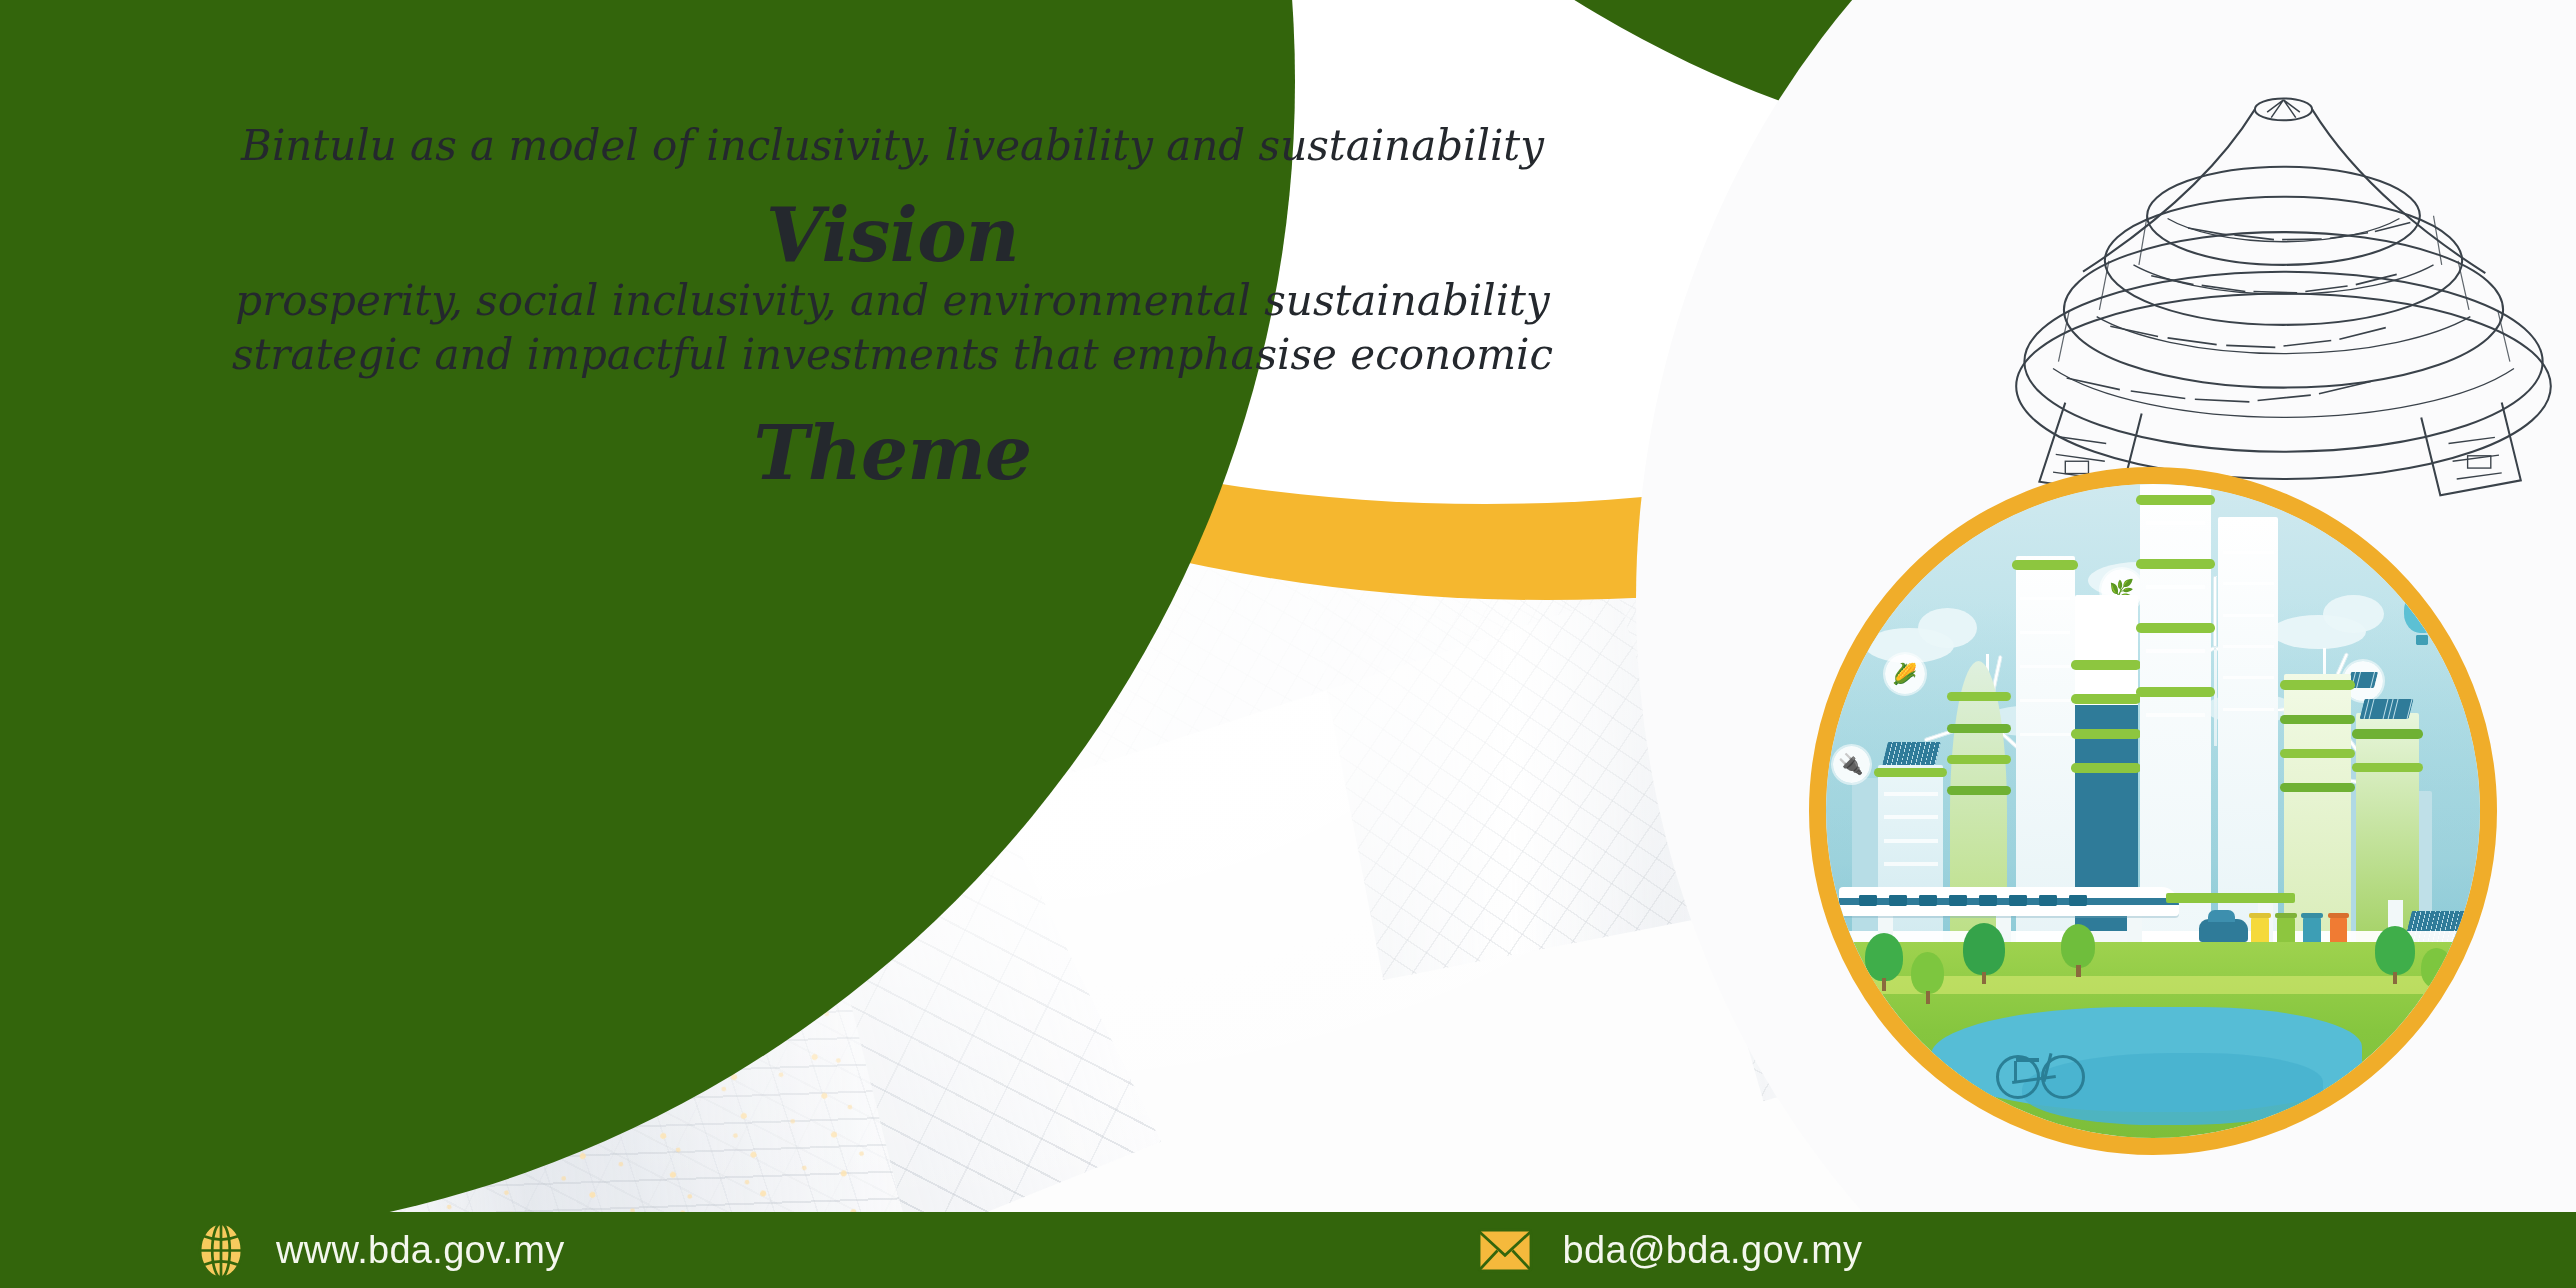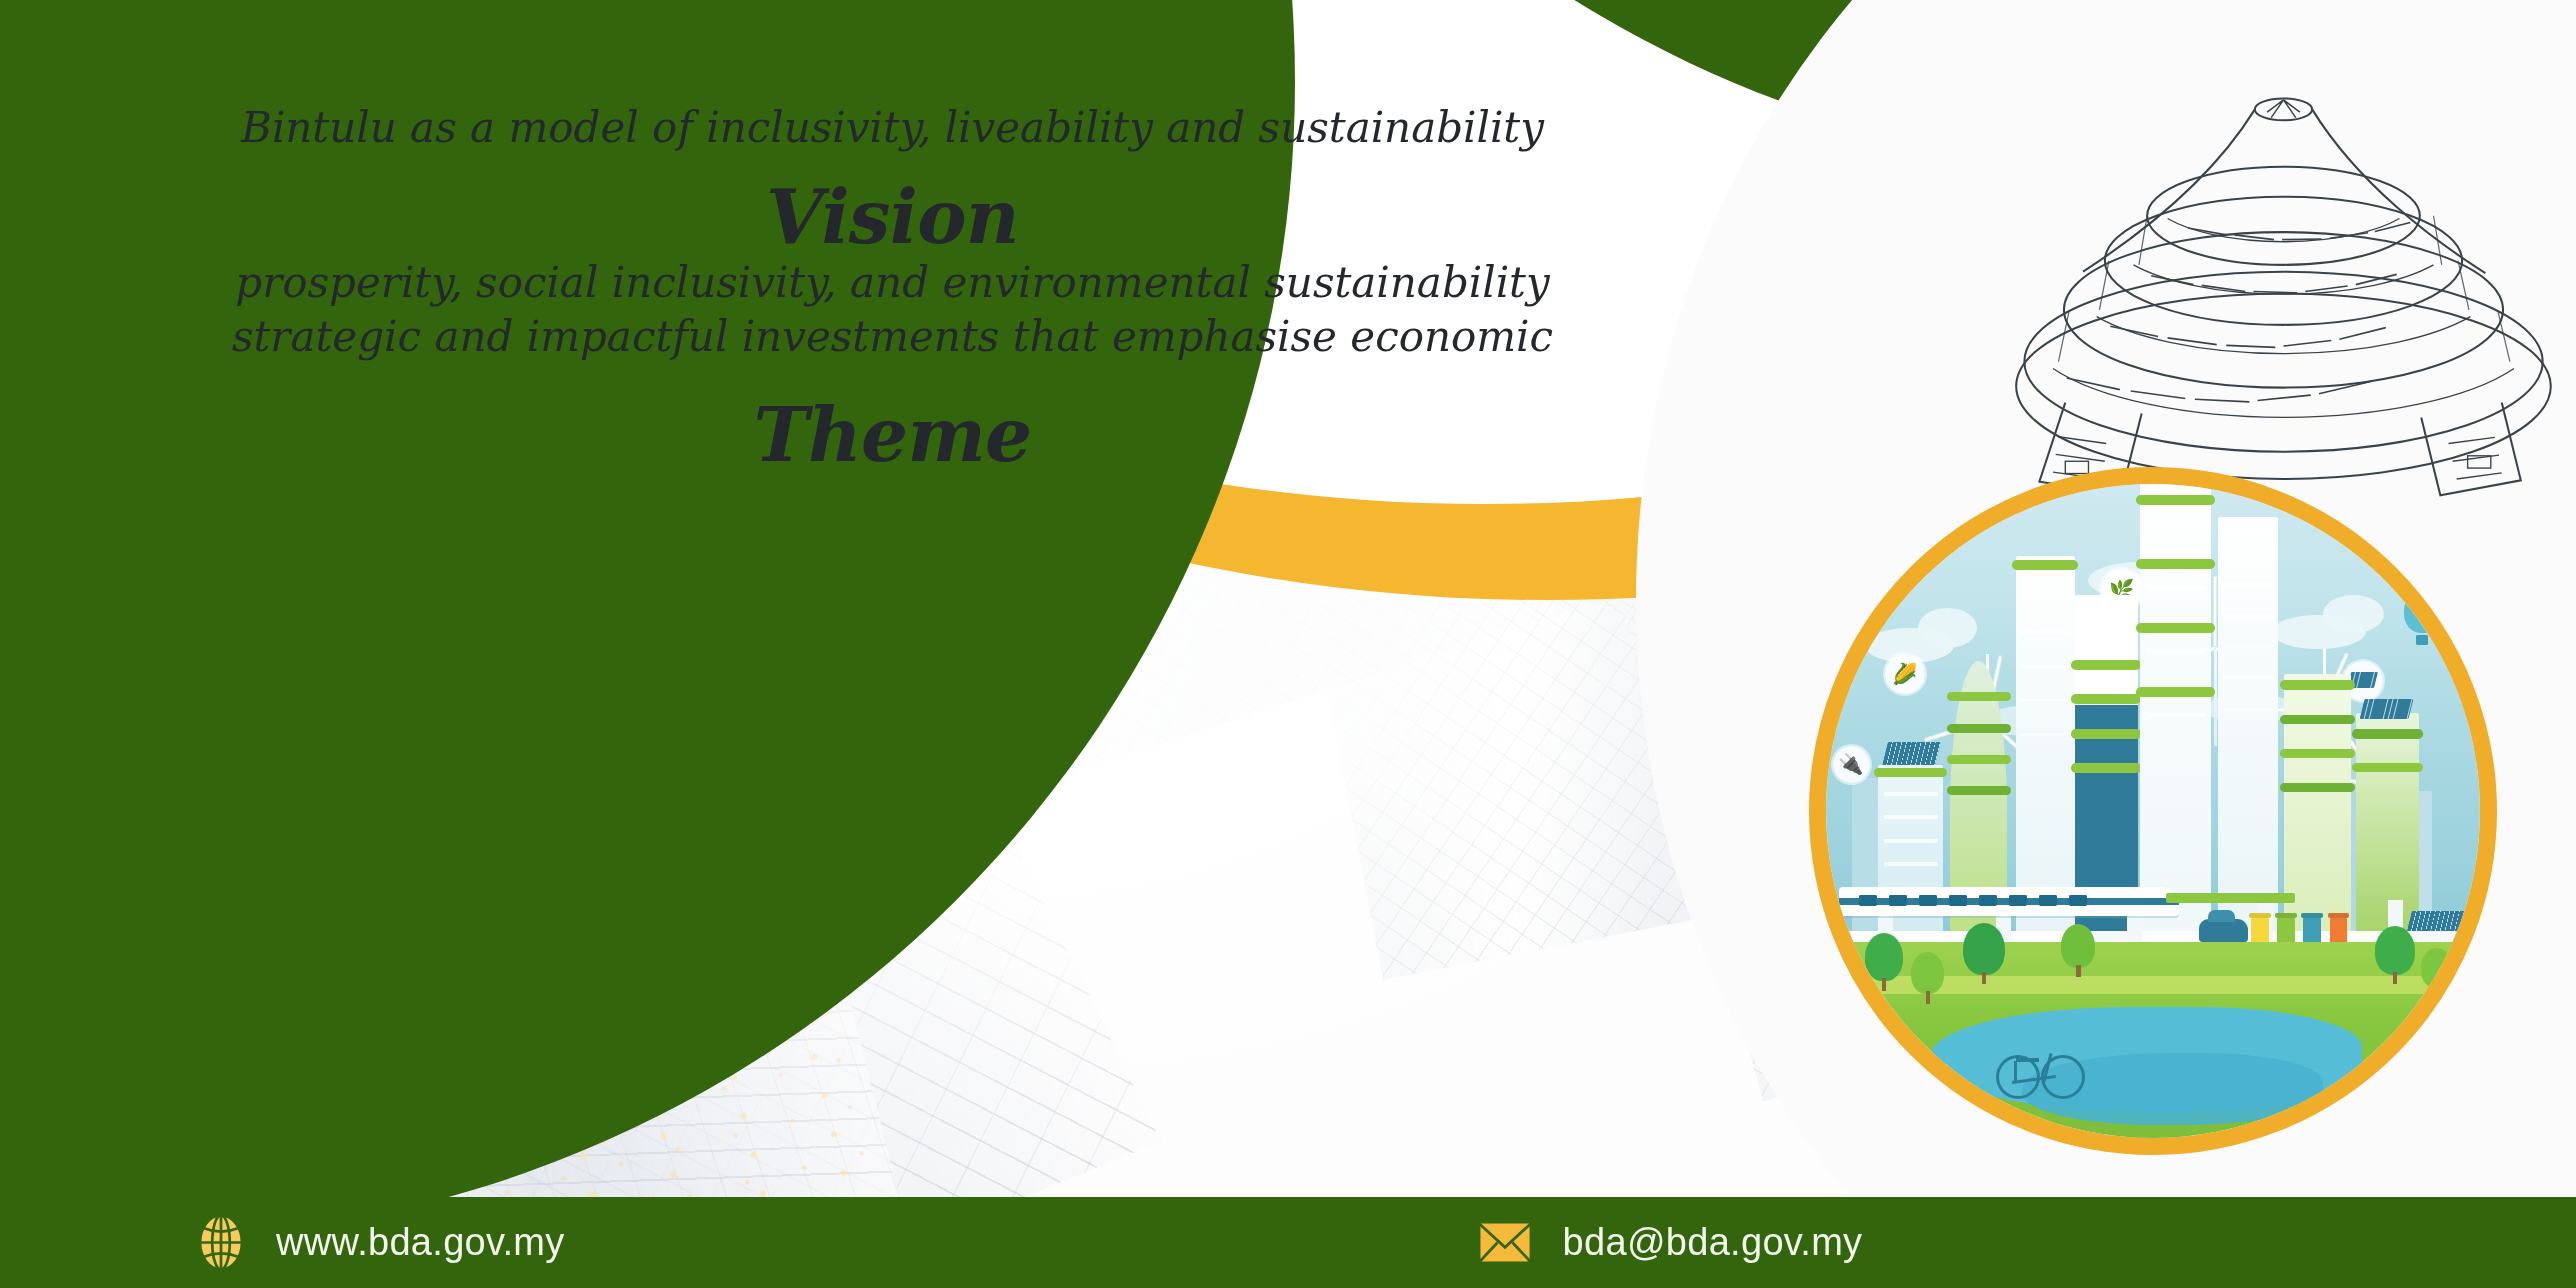--- a/index.html
+++ b/index.html
@@ -214,29 +214,29 @@
   }
   .script-p{
     font-family:"DejaVu Serif",serif;
     font-style:italic;font-weight:400;
     font-size:42px;line-height:1.30;
     color:#24282d;
     text-align:center;
     margin:0;
     white-space:nowrap;
   }
-  .sp-vision{margin-top:7px;}
+  .sp-vision{margin-top:25px;}
   .sec-mision{margin-top:23px;}
   .sec-theme{margin-top:32px;}
   .sp-mision{margin-top:6.8px;line-height:1.34;}
   .sp-theme{margin-top:8.2px;}
 
   
   .footer{
-    position:absolute;left:0;bottom:0;width:2576px;height:91px;
+    position:absolute;left:0;bottom:0;width:2576px;height:76px;
     background:#33650c;
     display:flex;align-items:center;
   }
   .foot-item{display:flex;align-items:center;}
   #foot-web{margin-left:196px;}
   #foot-mail{margin-left:912px;}
   .foot-text{
     font-family:"Liberation Sans",sans-serif;
     font-size:38px;color:#f4f7ee;letter-spacing:0.3px;margin-left:30px;
   }

